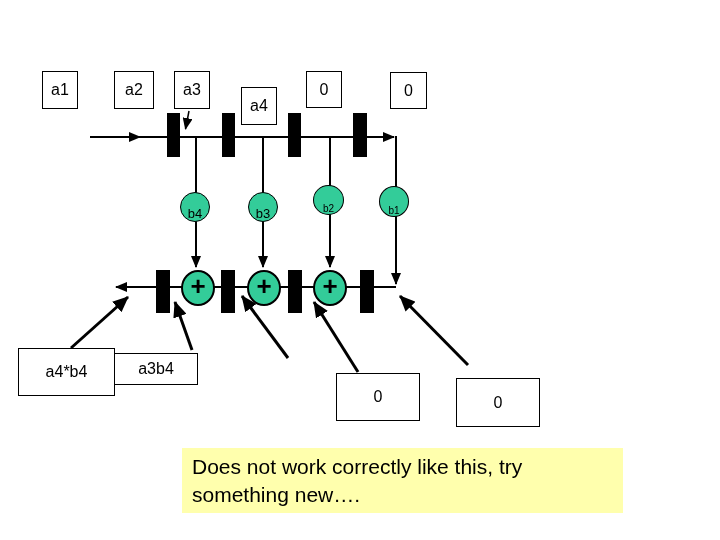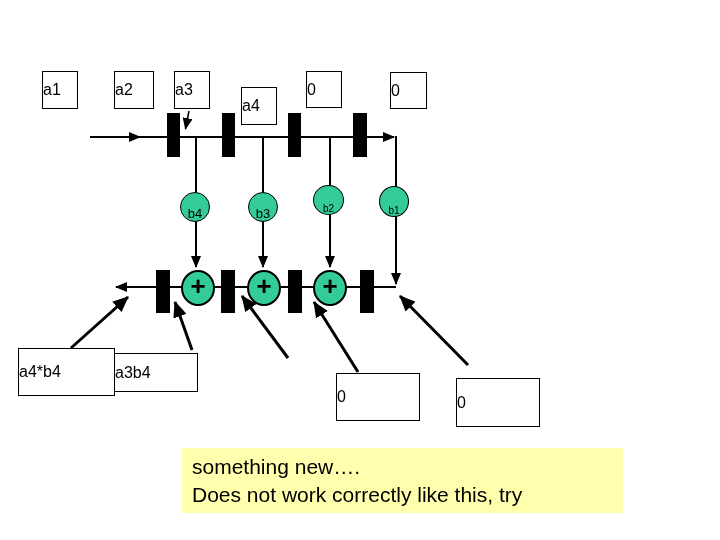--- a/index.html
+++ b/index.html
@@ -3,21 +3,21 @@
 <meta charset="utf-8">
 <style>
   html,body{margin:0;padding:0;background:#fff;}
   #slide{
     position:relative;width:720px;height:540px;background:#ffffff;overflow:hidden;
     font-family:"Liberation Sans", sans-serif;color:#000;
   }
   .wires{position:absolute;left:0;top:0;z-index:1;}
   .box{
     position:absolute;background:#ffffff;border:1px solid #000;
-    display:flex;align-items:center;
+    display:flex;align-items:center;justify-content:center;
     font-size:16px;z-index:3;box-sizing:border-box;
   }
   .delay{position:absolute;background:#000;z-index:2;}
   .node{
     position:absolute;background:#33cc99;border:1px solid #000;border-radius:50%;
     display:flex;align-items:flex-end;justify-content:center;
     font-size:13px;z-index:2;box-sizing:border-box;
   }
   .plus{
     position:absolute;background:#33cc99;border:2px solid #000;border-radius:50%;
@@ -113,28 +113,28 @@
   <div class="plus" style="left:247px;top:270px;width:34px;height:36px">
       <span>+</span>
     </div>
   <div class="plus" style="left:313px;top:270px;width:34px;height:36px">
       <span>+</span>
     </div>
 
   <div class="box" style="left:18px;top:348px;width:97px;height:48px">
       <span>a4*b4</span>
     </div>
-  <div class="box" style="left:114px;top:353px;width:84px;height:39px">
+  <div class="box" style="left:114px;top:353px;width:84px;height:32px">
       <span>a3b4</span>
     </div>
   <div class="box" style="left:336px;top:373px;width:84px;height:48px">
       <span>0</span>
     </div>
   <div class="box" style="left:456px;top:378px;width:84px;height:49px">
       <span>0</span>
     </div>
 
   <div class="note">
+    <div>Does not work correctly like this, try</div>
     <div>something new….</div>
-    <div>Does not work correctly like this, try</div>
   </div>
 
 </div>
 
 </body></html>

